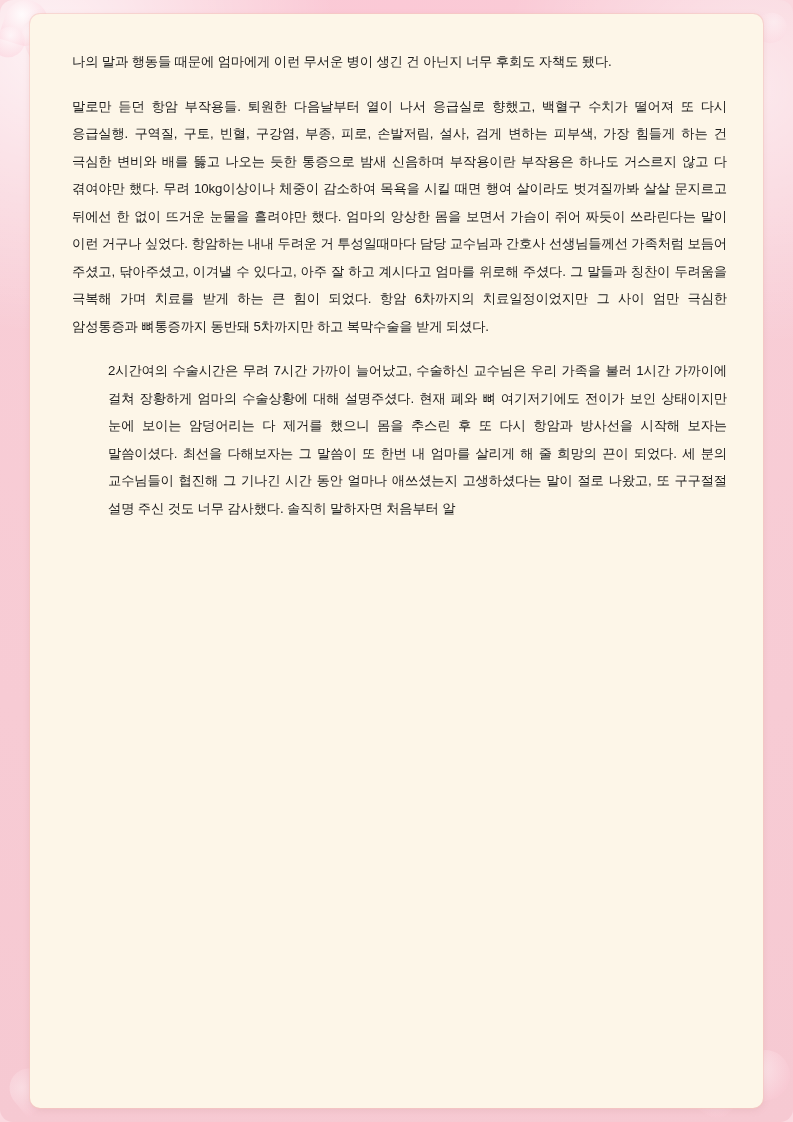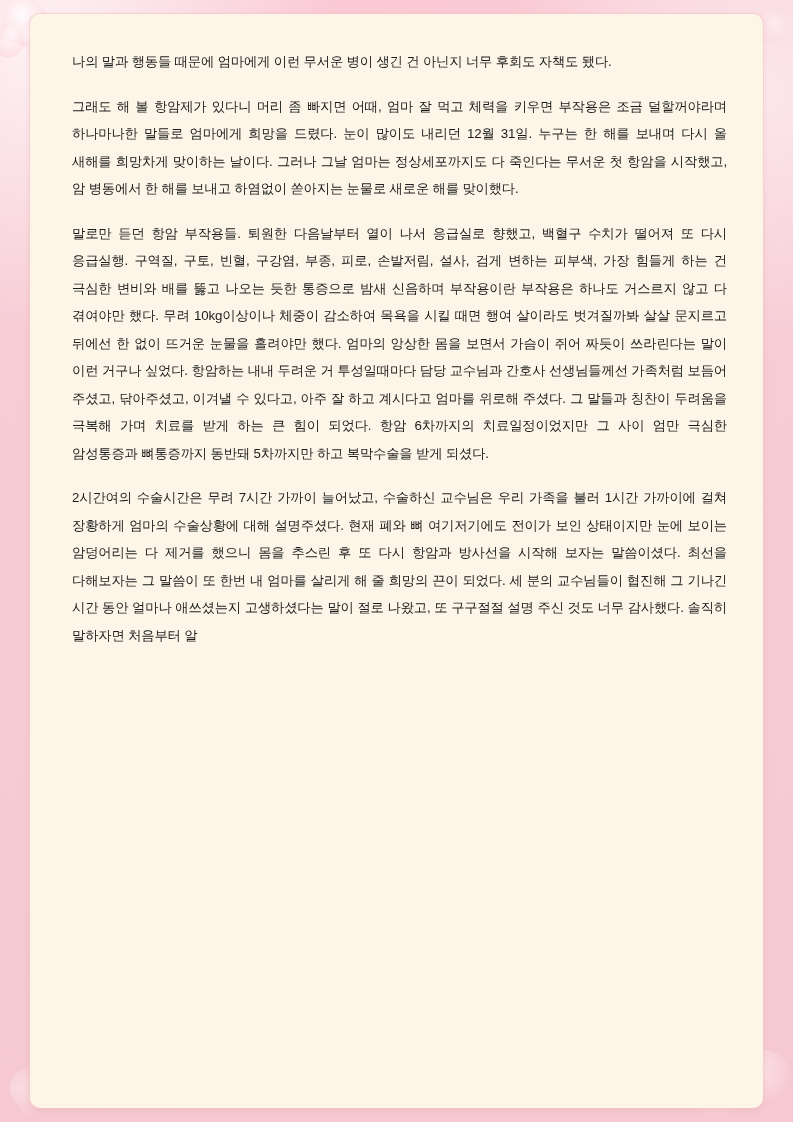--- a/index.html
+++ b/index.html
@@ -16,20 +16,21 @@
   .page {
     position: relative;
     width: 793px;
     height: 1122px;
     box-sizing: border-box;
     background:
       radial-gradient(circle at 6% 4%, rgba(255,255,255,0.75) 0%, rgba(255,255,255,0) 22%),
       radial-gradient(circle at 95% 8%, rgba(255,255,255,0.55) 0%, rgba(255,255,255,0) 20%),
       radial-gradient(circle at 50% 0%, #fbc9d6 0%, #f8cdd6 35%, #f6c9d2 100%),
       linear-gradient(180deg, #f9cfd8 0%, #f7c7d2 50%, #f6c5cf 100%);
+    border-radius: 13px;
   }
   
   .blossom {
     position: absolute;
     border-radius: 50% 50% 50% 0;
     background: radial-gradient(circle at 35% 35%, rgba(255,255,255,0.85), rgba(250,170,190,0.45));
     pointer-events: none;
   }
   .b1 { left: 4px;  top: 0px;   width: 44px; height: 46px; transform: rotate(18deg); opacity: .95; }
   .b2 { left: 22px; top: 18px;  width: 34px; height: 36px; transform: rotate(-24deg); opacity: .8; }
@@ -59,35 +60,35 @@
     letter-spacing: -0.15px;
     word-break: keep-all;
   }
   .doc-body p {
     margin: 0 0 17px 0;
     text-align: justify;
     text-justify: inter-character;
   }
   .doc-body p:last-child {
     margin-bottom: 0;
+    margin-left: 36px;
   }
 </style>
 </head>
 <body>
 
 <div class="page">
   <span class="blossom b1"></span>
   <span class="blossom b2"></span>
   <span class="blossom b3"></span>
   <span class="blossom b7"></span>
   <span class="blossom b4"></span>
   <span class="blossom b5"></span>
   <span class="blossom b6"></span>
 
   <div class="sheet">
     <div class="doc-body">
       <p>나의 말과 행동들 때문에 엄마에게 이런 무서운 병이 생긴 건 아닌지 너무 후회도 자책도 됐다.</p>
-      <p>그래도 해 볼 항암제가 있다니 머리 좀 빠지면 어때, 엄마 잘 먹고 체력을 키우면 부작용은 조금 덜할꺼야라며 하나마나한 말들로 엄마에게 희망을 드렸다. 눈이 많이도 내리던 12월 31일. 누구는 한 해를 보내며 다시 올 새해를 희망차게 맞이하는 날이다. 그러나 그날 엄마는 정상세포까지도 다 죽인다는 무서운 첫 항암을 시작했고, 암 병동에서 한 해를 보내고 하염없이 쏟아지는 눈물로 새로운 해를 맞이했다.</p>
       <p>말로만 듣던 항암 부작용들. 퇴원한 다음날부터 열이 나서 응급실로 향했고, 백혈구 수치가 떨어져 또 다시 응급실행. 구역질, 구토, 빈혈, 구강염, 부종, 피로, 손발저림, 설사, 검게 변하는 피부색, 가장 힘들게 하는 건 극심한 변비와 배를 뚫고 나오는 듯한 통증으로 밤새 신음하며 부작용이란 부작용은 하나도 거스르지 않고 다 겪여야만 했다. 무려 10kg이상이나 체중이 감소하여 목욕을 시킬 때면 행여 살이라도 벗겨질까봐 살살 문지르고 뒤에선 한 없이 뜨거운 눈물을 흘려야만 했다. 엄마의 앙상한 몸을 보면서 가슴이 쥐어 짜듯이 쓰라린다는 말이 이런 거구나 싶었다. 항암하는 내내 두려운 거 투성일때마다 담당 교수님과 간호사 선생님들께선 가족처럼 보듬어 주셨고, 닦아주셨고, 이겨낼 수 있다고, 아주 잘 하고 계시다고 엄마를 위로해 주셨다. 그 말들과 칭찬이 두려움을 극복해 가며 치료를 받게 하는 큰 힘이 되었다. 항암 6차까지의 치료일정이었지만 그 사이 엄만 극심한 암성통증과 뼈통증까지 동반돼 5차까지만 하고 복막수술을 받게 되셨다.</p>
       <p>2시간여의 수술시간은 무려 7시간 가까이 늘어났고, 수술하신 교수님은 우리 가족을 불러 1시간 가까이에 걸쳐 장황하게 엄마의 수술상황에 대해 설명주셨다. 현재 폐와 뼈 여기저기에도 전이가 보인 상태이지만 눈에 보이는 암덩어리는 다 제거를 했으니 몸을 추스린 후 또 다시 항암과 방사선을 시작해 보자는 말씀이셨다. 최선을 다해보자는 그 말씀이 또 한번 내 엄마를 살리게 해 줄 희망의 끈이 되었다. 세 분의 교수님들이 협진해 그 기나긴 시간 동안 얼마나 애쓰셨는지 고생하셨다는 말이 절로 나왔고, 또 구구절절 설명 주신 것도 너무 감사했다. 솔직히 말하자면 처음부터 알</p>
     </div>
   </div>
 </div>
 
 </body></html>

